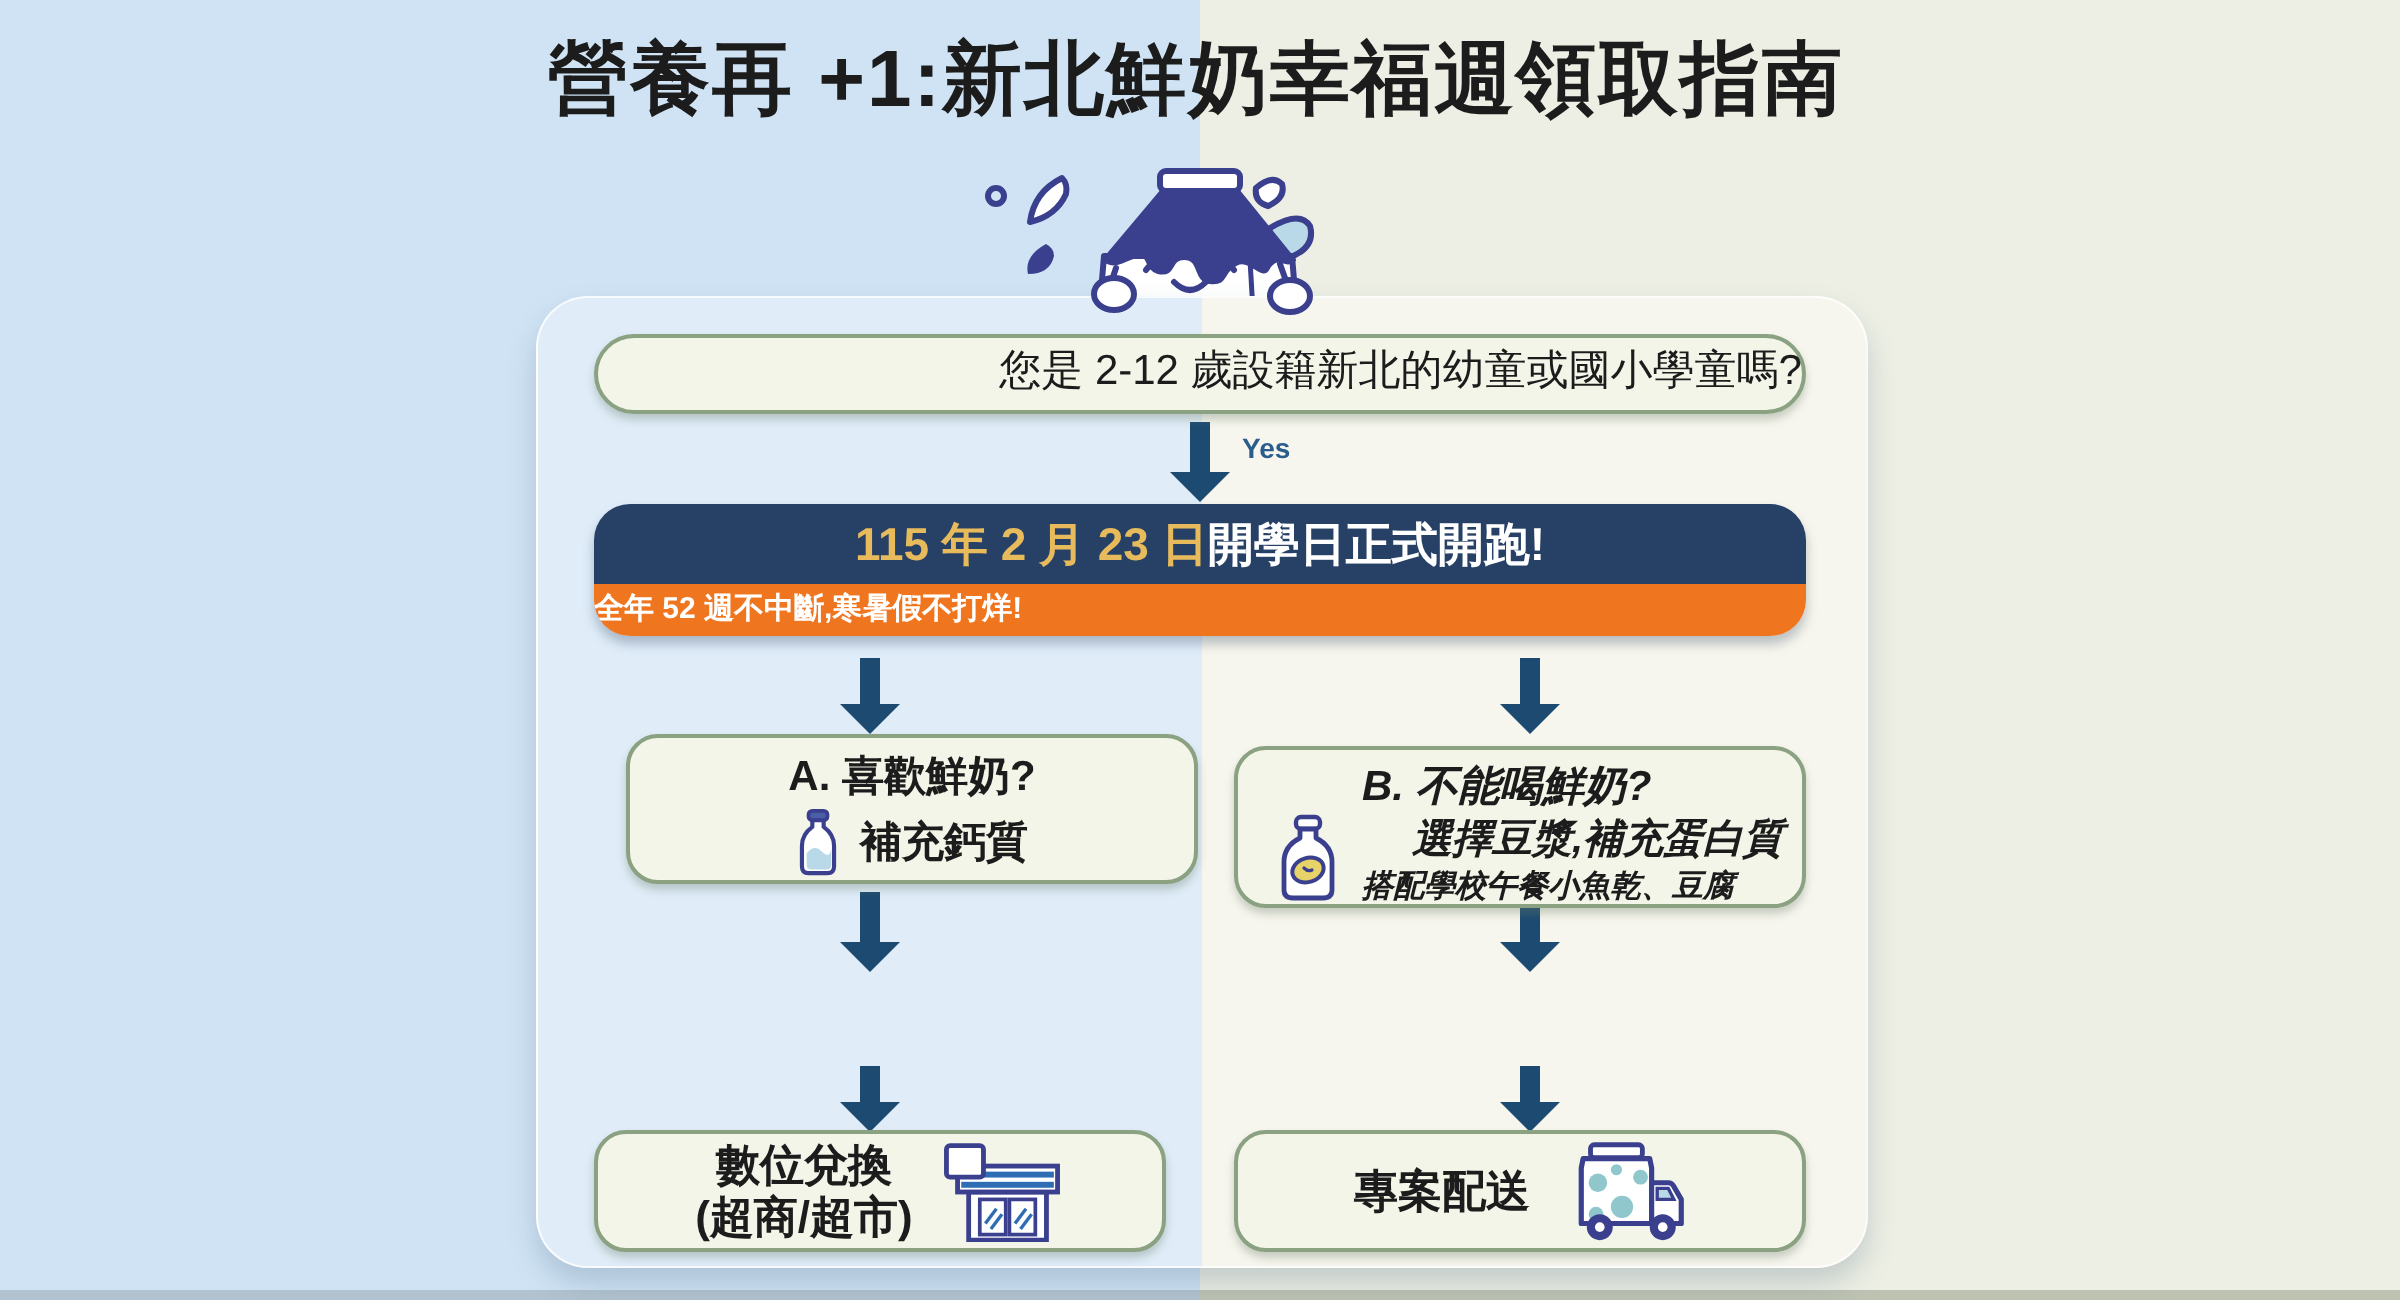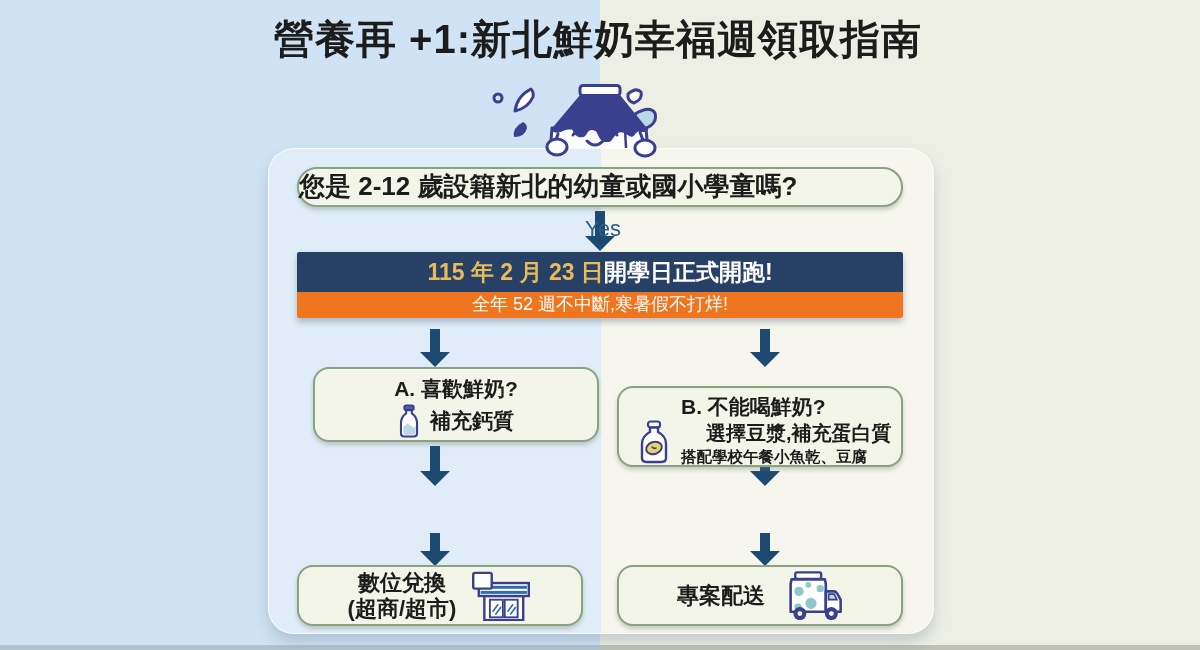--- a/index.html
+++ b/index.html
@@ -13,55 +13,55 @@
   
   .flow-card{position:absolute;left:268px;top:148px;width:664px;height:484px;
     border-radius:26px;z-index:2;border:1px solid rgba(255,255,255,.75);
     background:linear-gradient(90deg,var(--card-left) 0 332px,var(--card-right) 332px 100%);
     box-shadow:0 8px 14px rgba(90,115,140,.28);}
   
   .node{position:absolute;z-index:4;box-sizing:border-box;
     background:var(--node-bg);border:2.5px solid var(--node-border);
     box-shadow:0 3px 4px rgba(105,125,105,.35);color:var(--ink);}
   .q-node{left:297px;top:167px;width:606px;height:40px;border-radius:22px;
-    text-align:left;line-height:34px;font-size:26px;font-weight:700;}
+    text-align:right;line-height:34px;font-size:21px;font-weight:400;}
   .merge-node{left:297px;top:487px;width:606px;height:43px;border-radius:22px;
     text-align:center;line-height:38px;font-size:21px;font-weight:800;}
   .opt-a{left:297px;top:367px;width:286px;height:75px;border-radius:16px;text-align:center;margin-left:16px;}
   .opt-a .t1{margin-top:6px;font-size:21px;font-weight:800;line-height:28px;}
   .opt-a .row{display:flex;align-items:center;justify-content:center;gap:10px;height:36px;
     font-size:21px;font-weight:800;}
-  .opt-b{left:617px;top:386px;width:286px;height:81px;border-radius:16px;
-    padding:5px 8px 0 62px;}
+  .opt-b{left:617px;top:373px;width:286px;height:81px;border-radius:16px;
+    padding:5px 8px 0 62px;font-style:italic;}
   .opt-b .t1{font-size:21px;font-weight:800;line-height:27px;}
   .opt-b .t2{font-size:20px;font-weight:800;line-height:26px;margin-left:25px;}
   .opt-b .t3{font-size:15.5px;font-weight:800;line-height:22px;}
   .opt-b .bottle{position:absolute;left:20px;top:32px;}
   .end-node{top:565px;width:286px;height:61px;border-radius:16px;
     display:flex;align-items:center;justify-content:center;gap:14px;}
   .end-left{left:297px;}
   .end-right{left:617px;}
   .end-node .txt{font-size:22px;font-weight:800;line-height:26px;text-align:center;}
   
   .banner{position:absolute;left:297px;top:252px;width:606px;height:66px;z-index:4;
-    border-radius:2px;overflow:hidden;box-shadow:0 4px 6px rgba(40,60,90,.3);}
+    border-radius:18px;overflow:hidden;box-shadow:0 4px 6px rgba(40,60,90,.3);}
   .banner .top{height:40px;background:var(--navy);color:#fff;text-align:center;
     line-height:40px;font-size:23px;font-weight:800;}
   .banner .top .date{color:var(--gold);}
-  .banner .bot{height:26px;background:var(--orange);color:#fff;text-align:center;
-    line-height:25px;font-size:18px;font-weight:400;}
+  .banner .bot{height:26px;background:var(--orange);color:#fff;
+    line-height:25px;font-size:15px;font-weight:700;}
   
   .arrow{position:absolute;width:30px;z-index:3;}
   .arrow::before{content:"";position:absolute;left:10px;top:0;bottom:13px;width:10px;
     background:var(--arrow);}
   .arrow::after{content:"";position:absolute;left:0;bottom:0;width:0;height:0;
     border-left:15px solid transparent;border-right:15px solid transparent;
     border-top:15px solid var(--arrow);}
-  .yes-label{position:absolute;left:585px;top:216px;z-index:4;
-    font-size:22px;font-weight:400;color:var(--yes-blue);}
+  .yes-label{position:absolute;left:621px;top:216px;z-index:4;
+    font-size:14px;font-weight:700;color:var(--yes-blue);}
   .mascot{position:absolute;left:488px;top:84px;z-index:1;}
   .hands{position:absolute;left:540px;top:133px;z-index:3;}
 </style>
 </head>
 <body>
 
 <div id="stage">
 
   <div class="page-title">營養再 +1:新北鮮奶幸福週領取指南</div>
 

